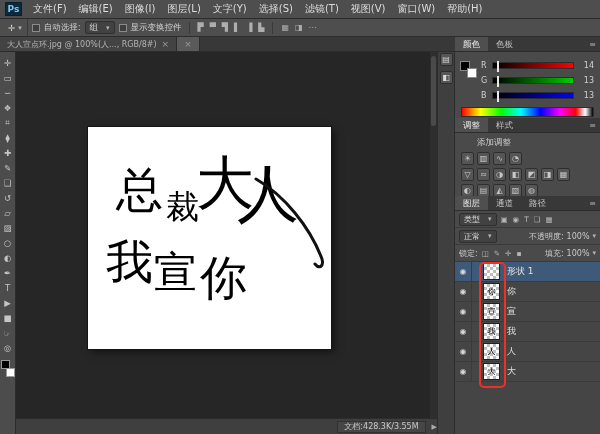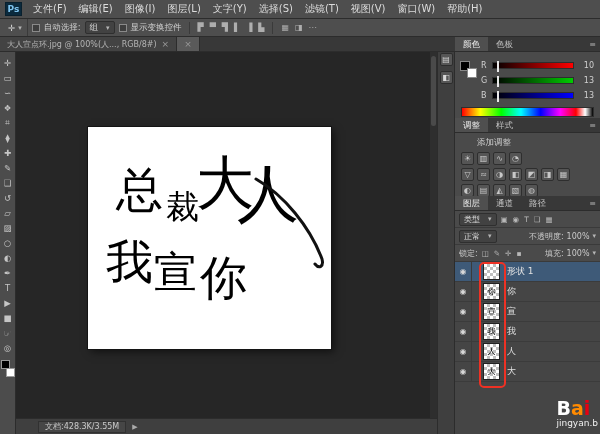--- a/index.html
+++ b/index.html
@@ -53,21 +53,21 @@
   .c3 { left:149px; top:36px;  font-size:62px; }
   .c4 { left:18px;  top:112px; font-size:47px; }
   .c5 { left:66px;  top:124px; font-size:43px; }
   .c6 { left:112px; top:128px; font-size:47px; }
   .sweep { position:absolute; left:0; top:0; width:243px; height:222px; pointer-events:none; }
   .vscroll { position:absolute; right:0; top:0; width:7px; height:366px; background:#2e2e2e; }
   .vthumb { position:absolute; top:4px; left:1px; width:5px; height:70px; background:#4a4a4a; border-radius:3px; }
 
   
   .statusbar { position:absolute; left:16px; top:418px; width:421px; height:16px; background:#3f3f3f;
-               border-top:1px solid #2c2c2c; display:flex; align-items:center; gap:6px; padding-left:22px; z-index:15; }
+               border-top:1px solid #2c2c2c; display:flex; align-items:center; gap:6px; padding-left:22px; z-index:15;justify-content:flex-end; }
   .status-field { background:#464646; border:1px solid #313131; font-size:8px; color:#c9c9c9;
                   padding:0 6px; height:12px; line-height:10px; }
   .status-expand { color:#aaa; font-size:7px; }
 
   
   .dock { position:absolute; left:437px; top:37px; width:18px; height:397px; background:#3f3f3f;
           border-left:1px solid #2c2c2c; border-right:1px solid #2c2c2c; display:flex; flex-direction:column;
           align-items:center; padding-top:16px; gap:5px; z-index:16; }
   .dock-icon { width:13px; height:13px; background:#565656; border:1px solid #2d2d2d; border-radius:2px;
                color:#d8d8d8; font-size:8px; display:flex; align-items:center; justify-content:center; }
@@ -250,21 +250,21 @@
     <div class="color-body">
       <div class="mini-swatches">
         <div class="mini-fg"></div>
         <div class="mini-bg"></div>
       </div>
       <div class="chan-row">
         <span class="chan-label">R</span>
         <div class="chan-bar r">
             <div class="chan-knob"></div>
           </div>
-        <span class="chan-value">10</span>
+        <span class="chan-value">14</span>
       </div>
       <div class="chan-row">
         <span class="chan-label">G</span>
         <div class="chan-bar g">
             <div class="chan-knob"></div>
           </div>
         <span class="chan-value">13</span>
       </div>
       <div class="chan-row">
         <span class="chan-label">B</span>
@@ -386,21 +386,15 @@
       </div>
       <div class="layer-row">
         <div class="eye-cell">◉</div>
         <div class="thumb">
             <span class="thumb-char">大</span>
           </div>
         <span class="layer-name">大</span>
       </div>
     </div>
 
-    <div class="watermark">
-      <div class="wm-l1">
-        <span class="wm-b">B</span><span class="wm-a">a</span><span class="wm-i">i</span>
-      </div>
-      <div class="wm-l2">jingyan.b</div>
-    </div>
   </div>
 
 </div>
 
 </body></html>

